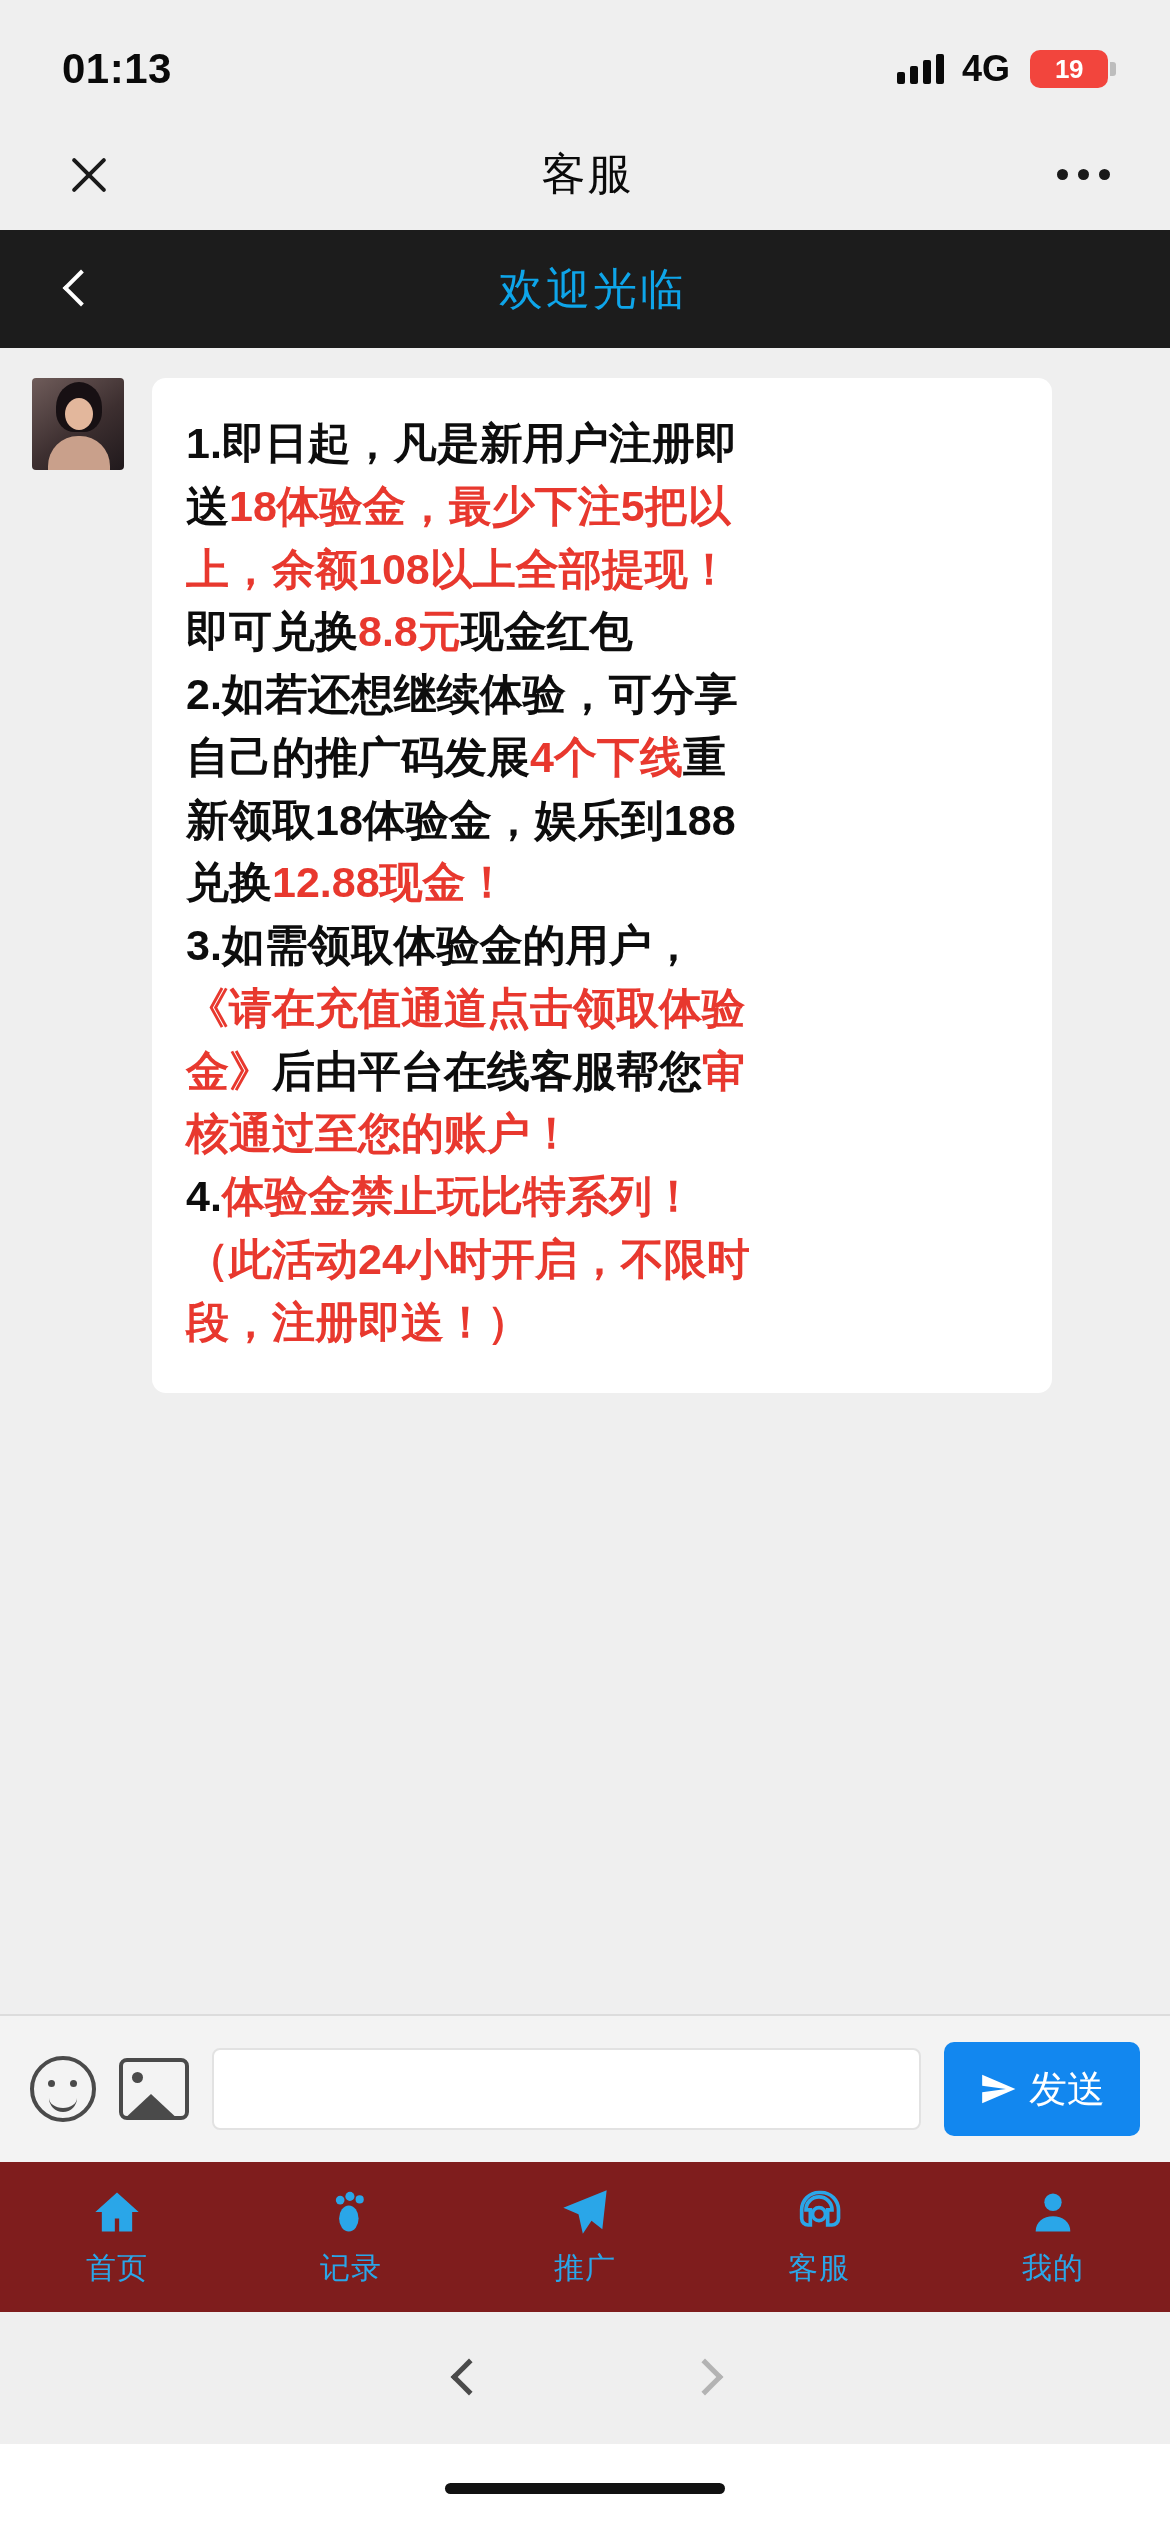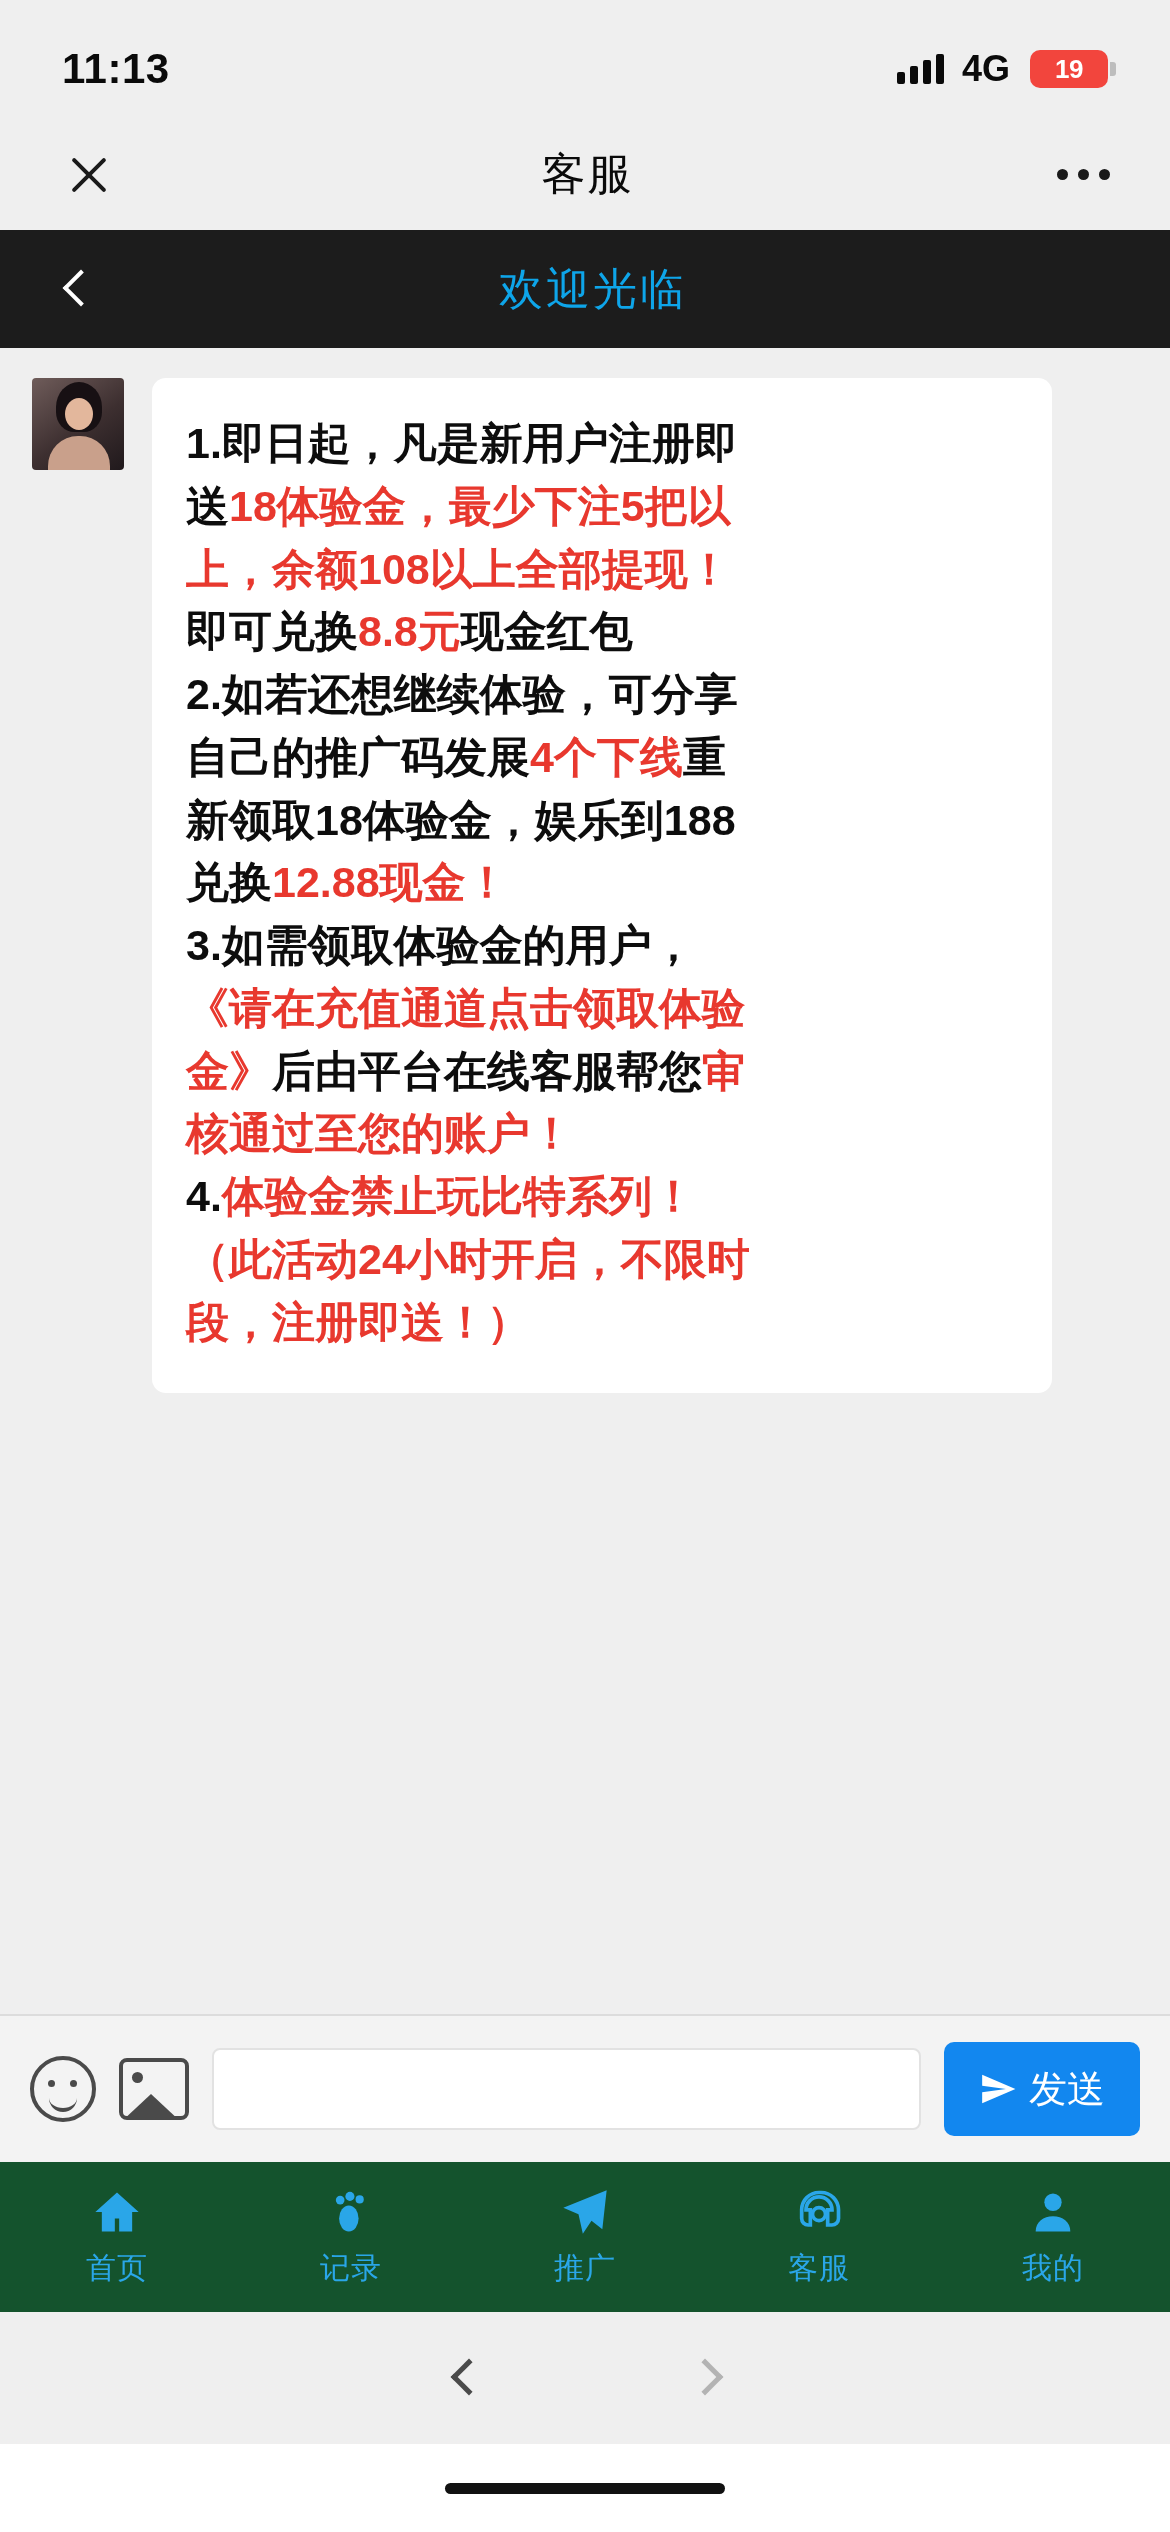--- a/index.html
+++ b/index.html
@@ -324,21 +324,21 @@
     gap: 12px;
     cursor: pointer;
     font-family: "Liberation Sans", sans-serif;
   }
   .send-btn svg { width: 38px; height: 38px; }
 
   
   .tabbar {
     flex: 0 0 auto;
     height: 150px;
-    background: #14532d;
+    background: #7f1d1d;
     display: flex;
     align-items: center;
   }
   .tab {
     flex: 1 1 0;
     display: flex;
     flex-direction: column;
     align-items: center;
     justify-content: center;
     gap: 10px;
@@ -391,21 +391,21 @@
     border-radius: 6px;
     background: #111111;
   }
 </style>
 </head>
 <body>
 
 <div class="phone">
 
   <div class="statusbar">
-    <div class="status-time">11:13</div>
+    <div class="status-time">01:13</div>
     <div class="status-right">
       <div class="signal-bars">
           <i></i>
           <i></i>
           <i></i>
           <i></i>
         </div>
       <div class="net-label">4G</div>
       <div class="battery">
         <span class="battery-text">19</span>

